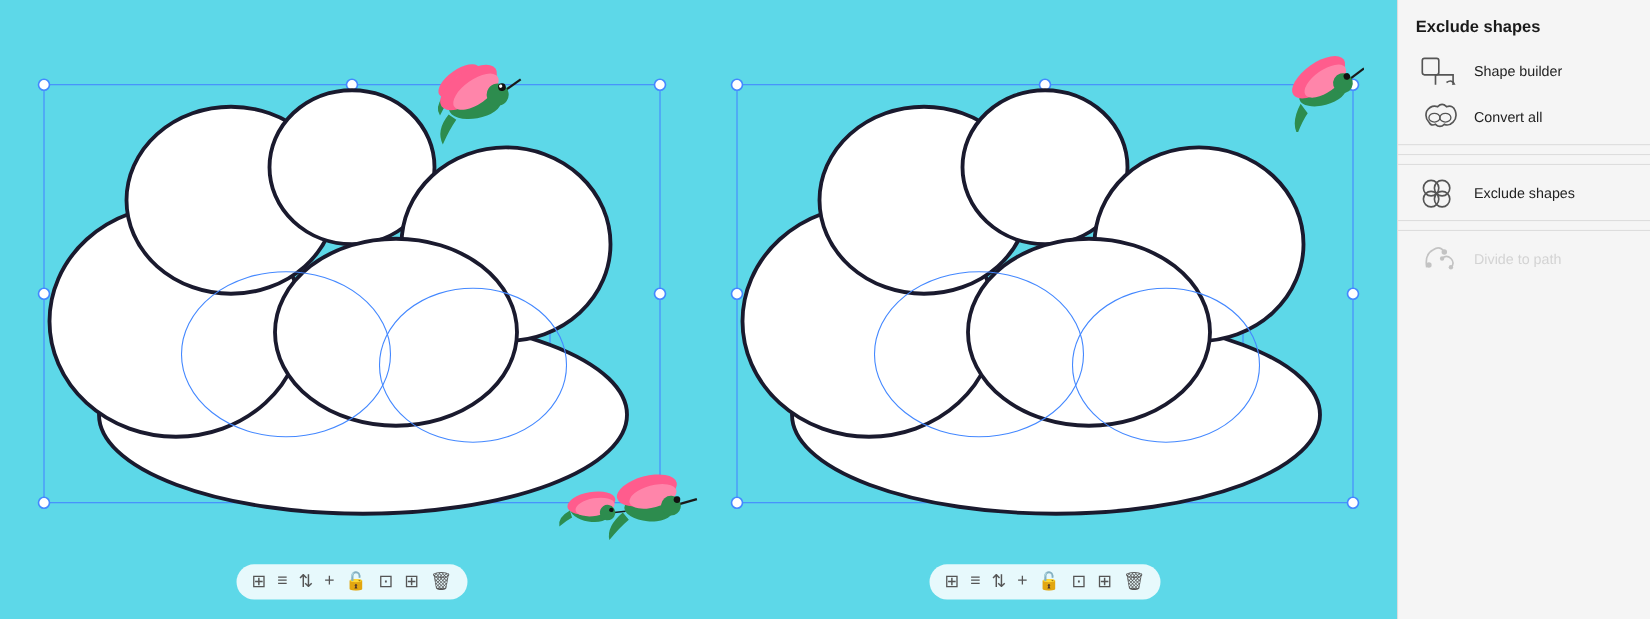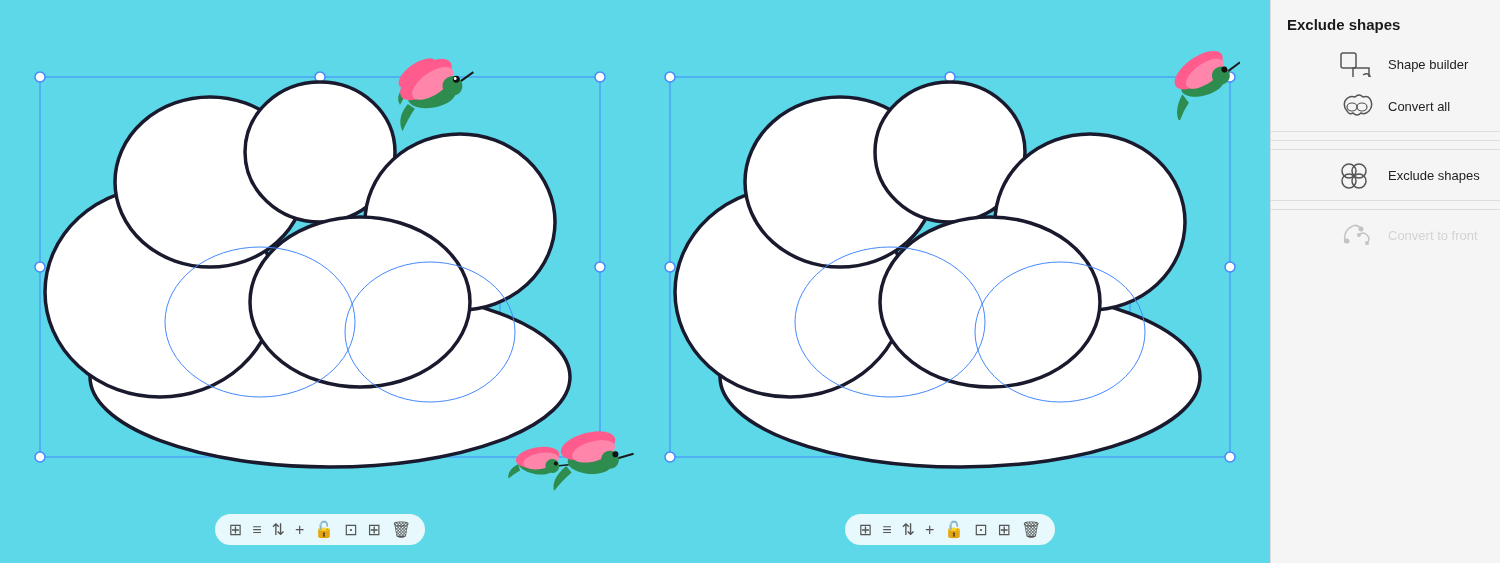--- a/index.html
+++ b/index.html
@@ -70,21 +70,20 @@
       padding: 6px 16px 10px 16px;
     }
 
     .panel-item {
       display: flex;
       align-items: center;
       gap: 12px;
       padding: 7px 16px;
       cursor: pointer;
       border-left: 3px solid transparent;
-      margin-left: 48px;
     }
 
     .panel-item-icon {
       width: 38px;
       height: 28px;
       flex-shrink: 0;
       display: flex;
       align-items: center;
       justify-content: center;
     }
@@ -365,15 +364,15 @@
     <div class="panel-item-icon">
       <svg width="36" height="28" viewBox="0 0 36 28" fill="none">
         <path d="M6 22 Q4 10 12 6 Q18 2 22 8" stroke="#888" stroke-width="1.5" fill="none"></path>
         <circle cx="8" cy="20" r="2.5" fill="#888"></circle>
         <circle cx="22" cy="8" r="2.5" fill="#888"></circle>
         <path d="M20 14 Q24 10 28 14 Q32 18 28 22" stroke="#888" stroke-width="1.5" fill="none"></path>
         <circle cx="20" cy="14" r="2" fill="#888"></circle>
         <circle cx="28" cy="22" r="2" fill="#888"></circle>
       </svg>
     </div>
-    <span class="panel-item-label disabled">Convert to front</span>
+    <span class="panel-item-label disabled">Divide to path</span>
   </div>
 </div>
 
 </body></html>

